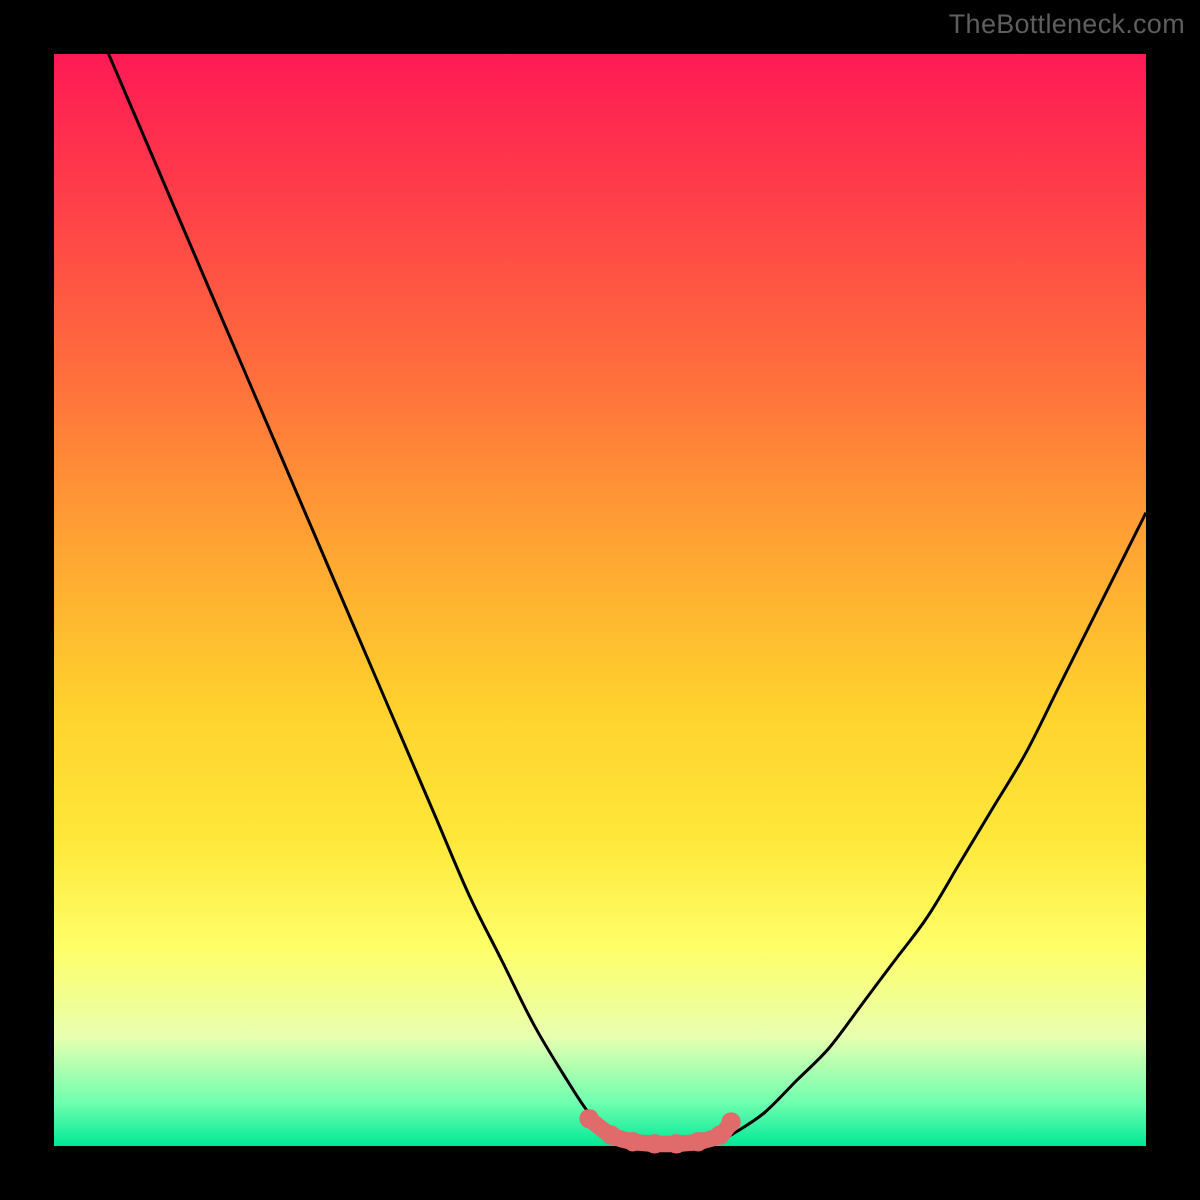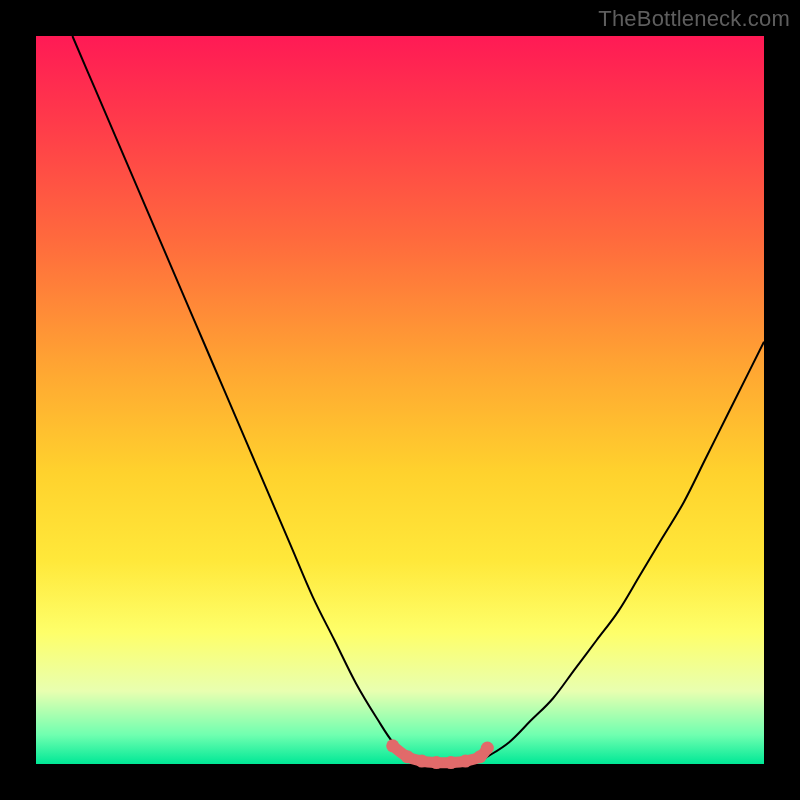--- a/index.html
+++ b/index.html
@@ -38,21 +38,21 @@
       #e8ffb0 90%,
       #70ffb0 96%,
       #00e896 100%
     );
   }
   .watermark {
     position: absolute;
     top: 6px;
     right: 10px;
     color: #5e5e5e;
-    font-size: 22px;
+    font-size: 18px;
     letter-spacing: 0.2px;
     user-select: none;
   }
   svg.curves {
     position: absolute;
     top: 0;
     left: 0;
     width: 728px;
     height: 728px;
     overflow: visible;

